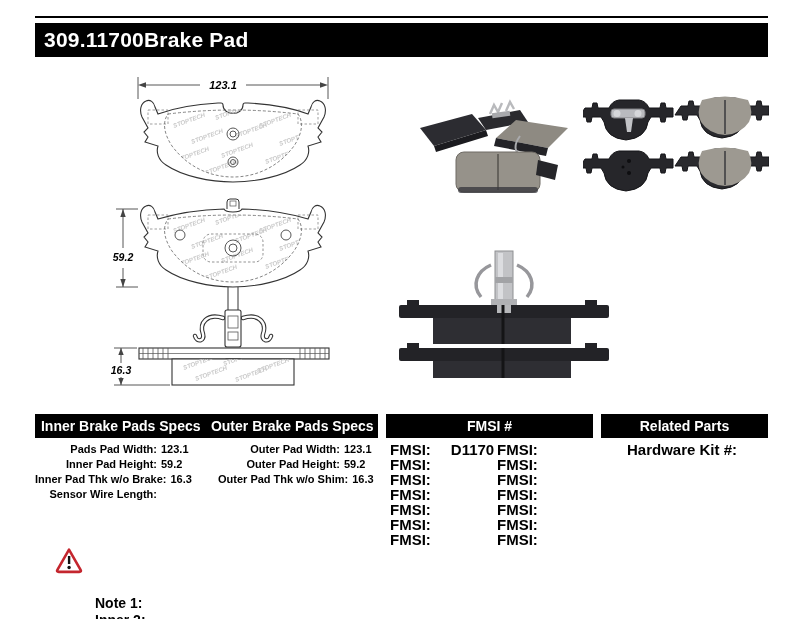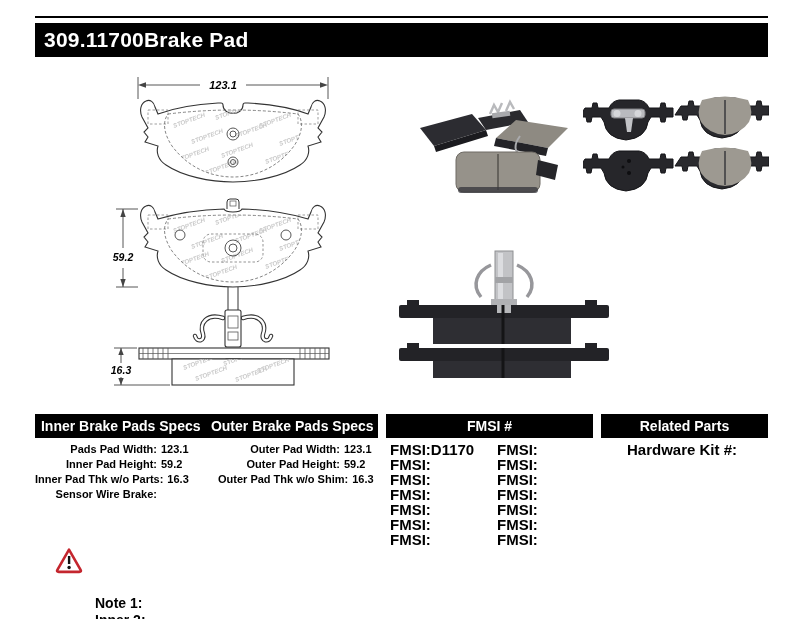--- a/index.html
+++ b/index.html
@@ -20,21 +20,21 @@
   #inner-col{left:35px;width:164px;}
   #outer-col{left:218px;width:164px;}
   .spec-row{display:flex;}
   .spec-row .lbl{flex:1;text-align:right;white-space:nowrap;}
   .spec-row .val{width:38px;text-align:left;margin-left:4px;white-space:nowrap;}
   .fmsi-col{position:absolute;top:442px;font-size:15px;font-weight:bold;line-height:15px;}
   #fmsi-col1{left:390px;}
   #fmsi-col2{left:497px;}
   #related-col{left:603px;padding-left:24px;}
   .fmsi-row{display:flex;white-space:nowrap;}
-  .fmsi-row .val{margin-left:0;}
+  .fmsi-row .val{margin-left:20px;}
   #note-icon{position:absolute;left:55px;top:547px;width:28px;height:27px;}
   #notes{position:absolute;left:95px;top:549px;font-size:14px;font-weight:bold;line-height:17px;margin-top:46px;}
   svg text.dim{font-family:"Liberation Sans",sans-serif;font-weight:bold;font-style:italic;}
   svg text.wm{font-family:"Liberation Sans",sans-serif;font-weight:bold;font-style:italic;fill:#c9c9c9;font-size:6.2px;}
 </style>
 </head>
 <body>
 
 <div id="page">
 
@@ -264,25 +264,25 @@
   <div class="spec-col" id="inner-col">
     <div class="spec-row">
       <span class="lbl">Pads Pad Width:</span>
       <span class="val">123.1</span>
     </div>
     <div class="spec-row">
       <span class="lbl">Inner Pad Height:</span>
       <span class="val">59.2</span>
     </div>
     <div class="spec-row">
-      <span class="lbl">Inner Pad Thk w/o Parts:</span>
+      <span class="lbl">Inner Pad Thk w/o Brake:</span>
       <span class="val">16.3</span>
     </div>
     <div class="spec-row">
-      <span class="lbl">Sensor Wire Brake:</span>
+      <span class="lbl">Sensor Wire Length:</span>
       <span class="val"></span>
     </div>
   </div>
 
   <div class="spec-col" id="outer-col">
     <div class="spec-row">
       <span class="lbl">Outer Pad Width:</span>
       <span class="val">123.1</span>
     </div>
     <div class="spec-row">

